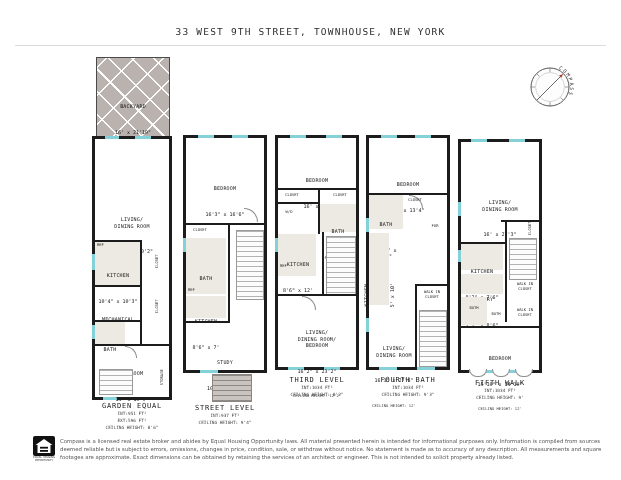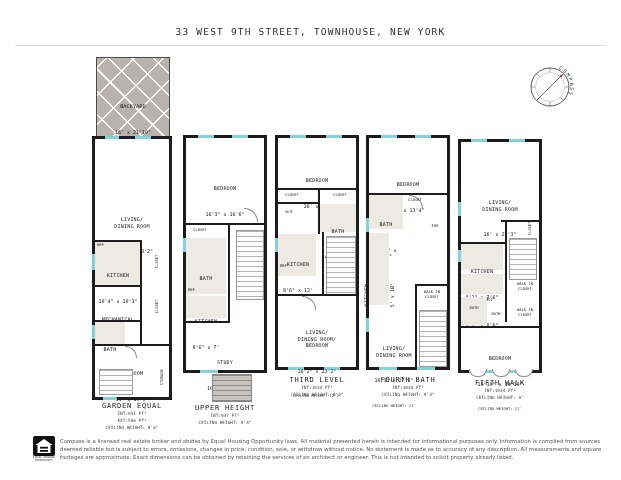--- a/index.html
+++ b/index.html
@@ -159,21 +159,21 @@
     <div class="lbl tiny" style="left:2px;top:150px">REF</div>
 
     <div class="wall" style="left:0;top:183px;width:44px;height:2px"></div>
     <div class="lbl" style="left:0;top:202px;width:100%">
       <span class="nm">STUDY</span>
       <span class="dm">10' x 13'10"</span>
     </div>
   </div>
   <div class="stoop" style="left:212px;top:374px;width:38px;height:26px"></div>
 
-  <div class="lvlname" style="left:170px;top:404px">UPPER HEIGHT</div>
+  <div class="lvlname" style="left:170px;top:404px">STREET LEVEL</div>
   <div class="lvlstats" style="left:170px;top:413px">INT:937 FT²
 CEILING HEIGHT: 9'4"</div>
 
   <div class="plan" style="left:275px;top:135px;width:84px;height:235px">
     <div class="win" style="left:12px;top:-3px;width:16px;height:3px"></div>
     <div class="win" style="left:48px;top:-3px;width:16px;height:3px"></div>
     <div class="win" style="left:-3px;top:100px;width:3px;height:14px"></div>
     <div class="win" style="left:10px;bottom:-3px;width:16px;height:3px"></div>
     <div class="win" style="left:46px;bottom:-3px;width:16px;height:3px"></div>
 

